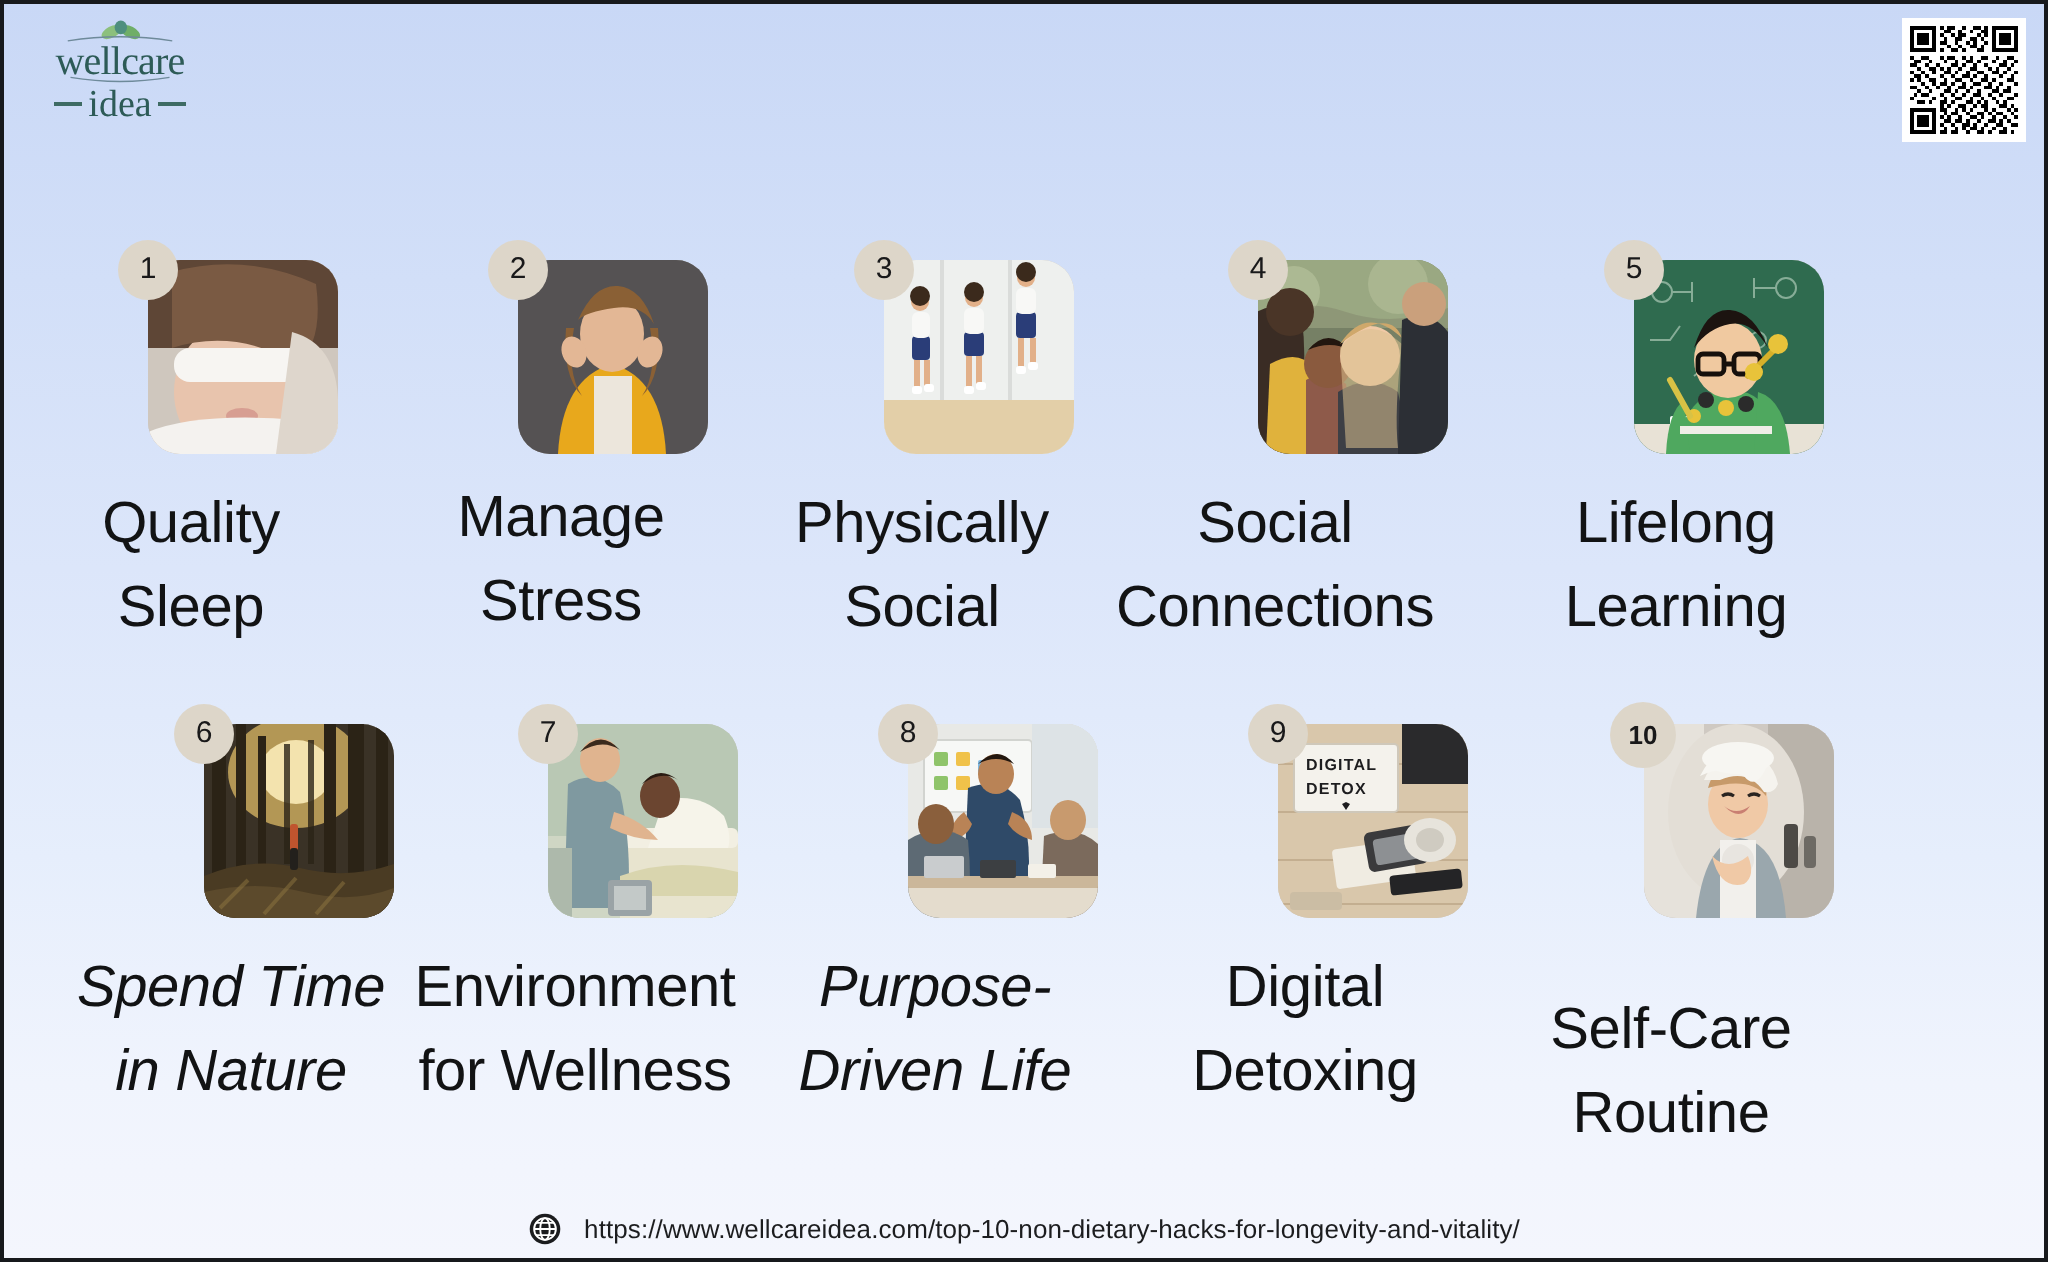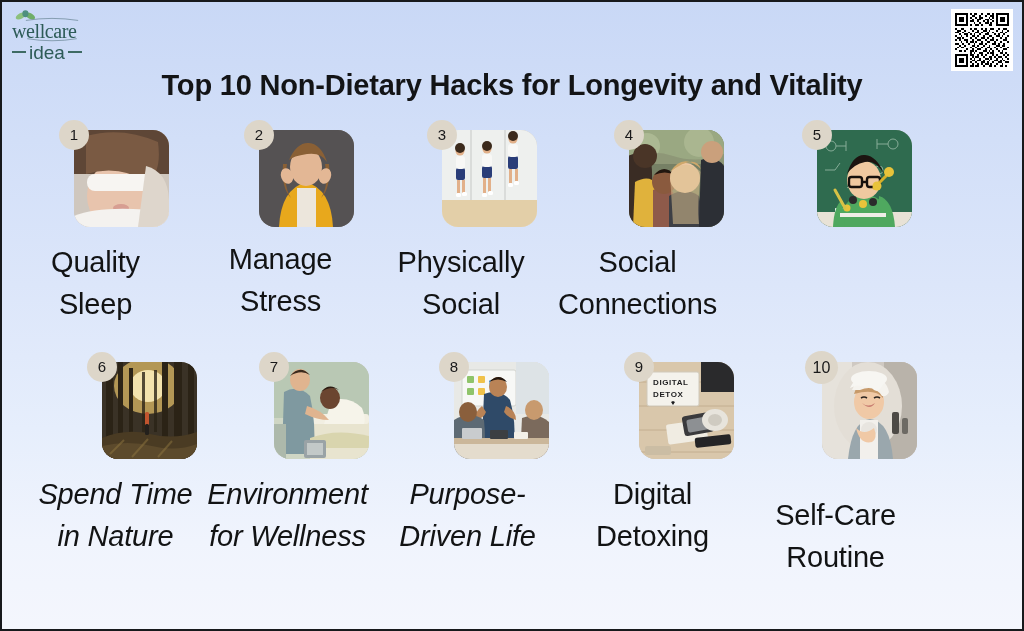--- a/index.html
+++ b/index.html
@@ -29,40 +29,40 @@
 
   
   .logo {
     position: absolute;
     left: 10px;
     top: 8px;
     width: 96px;
     height: 52px;
     display: flex;
     flex-direction: column;
-    align-items: flex-start;
+    align-items: center;
     justify-content: flex-start;
   }
   .logo-leaves { height: 13px; margin-bottom: -1px; display: block; }
   .logo-word {
     font-family: "Liberation Serif", serif;
     font-size: 20px;
     letter-spacing: -0.4px;
     color: #2d5b57;
     line-height: 1;
   }
   .logo-sub-row {
     display: flex;
     align-items: center;
     gap: 3px;
     margin-top: 1px;
   }
   .logo-rule { width: 14px; height: 0; border-top: 2px solid #3e6b64; }
   .logo-sub {
-    font-family: Liberation Sans, sans-serif;
+    font-family: Liberation Serif, serif;
     font-size: 19px;
     color: #2d5b57;
     line-height: 1;
   }
   .logo-swoosh { width: 80px; height: 5px; margin-top: -3px; display: block; }
 
   .qr {
     position: absolute;
     right: 9px;
     top: 7px;
@@ -125,21 +125,21 @@
     width: 30px;
     height: 30px;
     border-radius: 50%;
     background: #ddd6c9;
     color: #19191a;
     font-size: 15px;
     line-height: 30px;
     text-align: center;
     z-index: 3;
   }
-  .badge.wide { width: 33px; height: 33px; line-height: 33px; left: -17px; top: -11px; font-size: 16px; }
+  .badge.wide { width: 33px; height: 33px; line-height: 33px; left: -17px; top: -11px; font-size: 13px; font-weight: bold; }
 
   .card-label {
     margin-top: 15px;
     text-align: center;
     font-size: 29px;
     line-height: 1.44;
     color: #121314;
     white-space: pre-line;
     letter-spacing: -0.2px;
   }
@@ -408,21 +408,20 @@
           <rect x="11" y="28" width="2" height="1"></rect>
           <rect x="15" y="28" width="1" height="1"></rect>
           <rect x="18" y="28" width="2" height="1"></rect>
           <rect x="21" y="28" width="1" height="1"></rect>
           <rect x="24" y="28" width="2" height="1"></rect>
           <rect x="27" y="28" width="1" height="1"></rect>
       </g>
     </svg>
   </div>
 
-  <h1 class="page-title">Top 10 Non-Dietary Hacks for Longevity and Vitality</h1>
 
   <div class="grid">
 
     <div class="row">
 
       <div class="card" style="left:72px;width:95px;">
         <div class="thumb-wrap">
           <div class="thumb">
             <svg viewBox="0 0 95 97" preserveAspectRatio="xMidYMid slice">
               <rect width="95" height="97" fill="#cfc7be"></rect>
@@ -576,20 +575,22 @@
               <circle cx="60" cy="56" r="4.5" fill="#e8c33a"></circle>
               <circle cx="46" cy="74" r="4" fill="#e8c33a"></circle>
               <circle cx="36" cy="70" r="4" fill="#2b2b2b"></circle>
               <circle cx="56" cy="72" r="4" fill="#2b2b2b"></circle>
               <circle cx="30" cy="78" r="3.5" fill="#e8c33a"></circle>
               <path d="M18 60l10 18" stroke="#d8c245" stroke-width="3" stroke-linecap="round"></path>
             </svg>
           </div>
           <div class="badge">5</div>
         </div>
+        <div class="card-label" style="width:200px;margin-left:-53px;">Lifelong
+Learning</div>
       </div>
 
     </div>
 
     <div class="row">
 
       <div class="card" style="left:100px;width:95px;">
         <div class="thumb-wrap">
           <div class="thumb">
             <svg viewBox="0 0 95 97" preserveAspectRatio="xMidYMid slice">
@@ -637,21 +638,21 @@
               <path d="M16 14q10-12 20-1-9-6-20 1z" fill="#3b2a1d"></path>
               <path d="M33 44q14 4 22 14-12 0-24-6z" fill="#e0b48f"></path>
               <path d="M36 76q26-10 59-2v12H36z" fill="#d9d5ae"></path>
               <rect x="30" y="78" width="22" height="18" rx="2" fill="#9aa3a6"></rect>
               <rect x="33" y="81" width="16" height="12" fill="#c3c9c8"></rect>
               <rect x="0" y="62" width="12" height="35" fill="#adb9ab"></rect>
             </svg>
           </div>
           <div class="badge">7</div>
         </div>
-        <div class="card-label" style="width:230px;margin-left:-68px;font-style:italic;">Environment
+        <div class="card-label" style="width:230px;margin-left:-68px;">Environment
 for Wellness</div>
       </div>
 
       <div class="card" style="left:452px;width:95px;">
         <div class="thumb-wrap">
           <div class="thumb">
             <svg viewBox="0 0 95 97" preserveAspectRatio="xMidYMid slice">
               <rect width="95" height="97" fill="#e8e9e6"></rect>
               <rect x="8" y="8" width="54" height="36" rx="2" fill="#f7f8f6" stroke="#d2d4d0"></rect>
               <g fill="#8fc46a">
@@ -745,14 +746,25 @@
           </div>
           <div class="badge wide">10</div>
         </div>
         <div class="card-label" style="width:230px;margin-left:-68px;margin-top:36px;">Self-Care
 Routine</div>
       </div>
 
     </div>
   </div>
 
+  <div class="footer">
+    <svg class="globe-icon" viewBox="0 0 20 20">
+      <circle cx="10" cy="10" r="9" fill="#1b1c1e"></circle>
+      <g stroke="#ffffff" stroke-width="1.1" fill="none">
+        <circle cx="10" cy="10" r="6.4"></circle>
+        <ellipse cx="10" cy="10" rx="2.8" ry="6.4"></ellipse>
+        <path d="M3.6 10h12.8M4.6 6.4h10.8M4.6 13.6h10.8"></path>
+      </g>
+    </svg>
+    <span class="footer-url">https://www.wellcareidea.com/top-10-non-dietary-hacks-for-longevity-and-vitality/</span>
+  </div>
 
 </div>
 
 </body></html>

